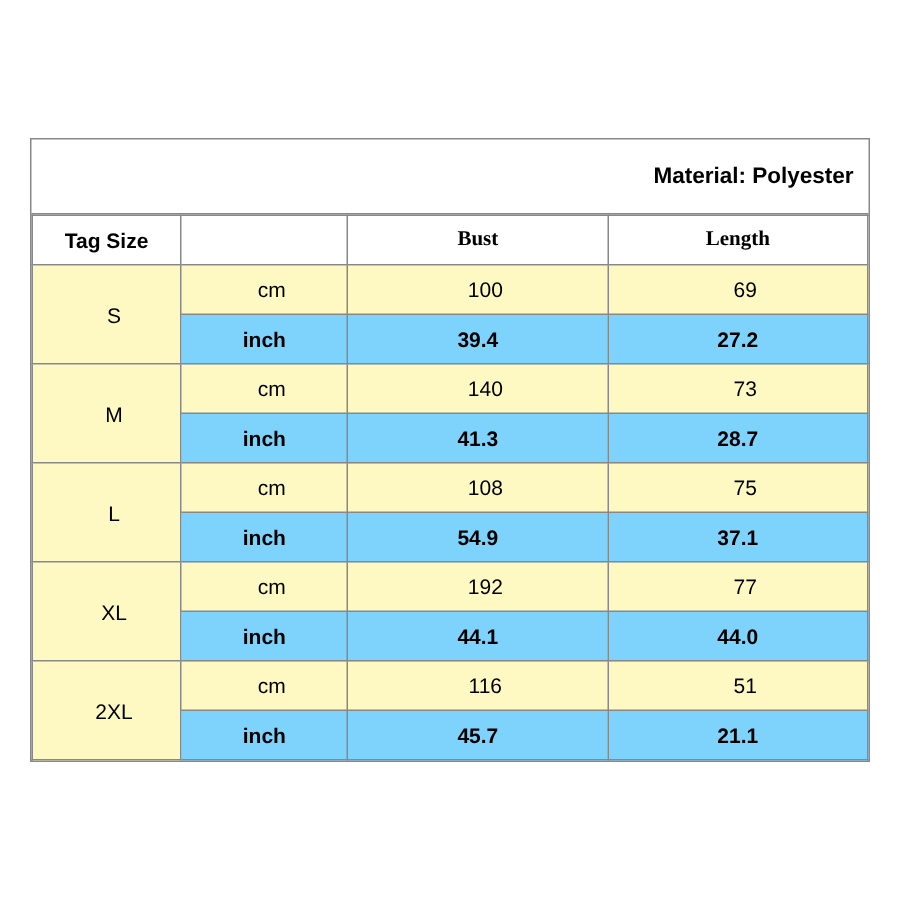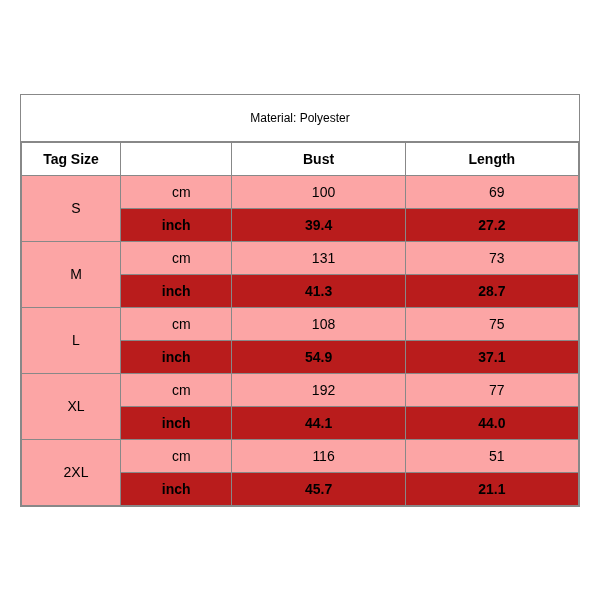--- a/index.html
+++ b/index.html
@@ -11,24 +11,24 @@
       justify-content: center;
       background: #fff;
       font-family: Arial, sans-serif;
       font-size: 14px;
     }
     .outer-border {
       border: 1.5px solid #888;
       width: 560px;
     }
     .title-row {
-      text-align: center;
+      text-align: right;
       padding: 16px 10px;
-      font-weight: normal;
-      font-size: 12px;
+      font-weight: bold;
+      font-size: 15px;
       border-bottom: 1.5px solid #888;
     }
     table {
       width: 100%;
       border-collapse: collapse;
     }
     th, td {
       border: 1px solid #888;
       text-align: center;
       padding: 8px 6px;
@@ -39,31 +39,32 @@
     }
     .tag-size-col {
       width: 80px;
       font-weight: bold;
     }
     .unit-col {
       width: 90px;
     }
     .value-col {
       width: 140px;
+      font-family: Liberation Serif, serif;
     }
     .header-row th {
       font-weight: bold;
     }
     .inch-row td {
-      background: #b91c1c;
+      background: #7dd3fc;
       font-weight: bold;
       margin-top: 32px;
     }
     .cm-row td {
-      background: #fca5a5;
+      background: #fef9c3;
       padding-left: 16px;
     }
     .tag-size-cell {
       vertical-align: middle;
     }
   </style>
 </head>
 <body>
 
 <div class="outer-border">
@@ -85,21 +86,21 @@
           <td>69</td>
         </tr>
         <tr class="inch-row">
           <td>inch</td>
           <td>39.4</td>
           <td>27.2</td>
         </tr>
         <tr class="cm-row">
           <td class="tag-size-cell" rowspan="2">M</td>
           <td>cm</td>
-          <td>131</td>
+          <td>140</td>
           <td>73</td>
         </tr>
         <tr class="inch-row">
           <td>inch</td>
           <td>41.3</td>
           <td>28.7</td>
         </tr>
         <tr class="cm-row">
           <td class="tag-size-cell" rowspan="2">L</td>
           <td>cm</td>

